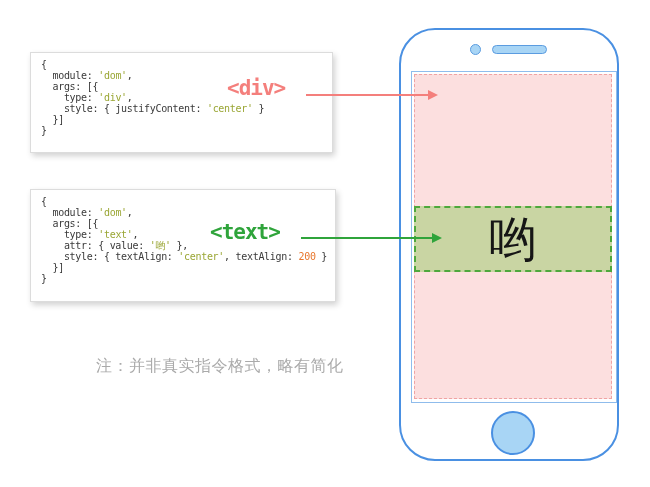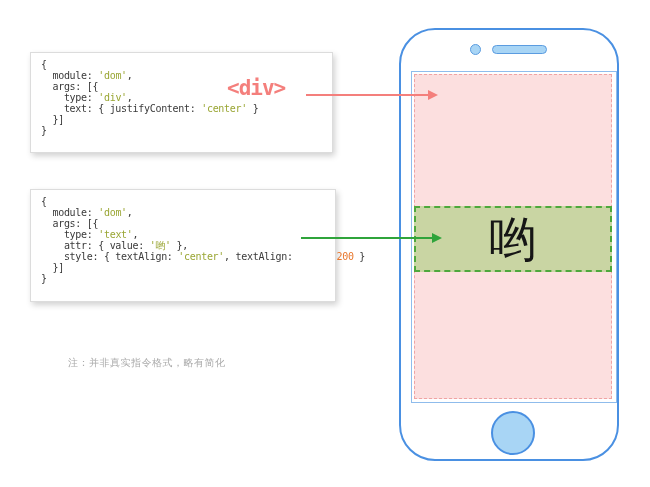--- a/index.html
+++ b/index.html
@@ -15,42 +15,42 @@
   
   .code-box{position:absolute;box-sizing:border-box;background:#ffffff;border:1px solid #dcdcdc;
             box-shadow:2px 3px 6px rgba(0,0,0,0.18);padding:6px 8px 6px 10px;
             font-family:"DejaVu Sans Mono","Liberation Mono",monospace;
             font-size:10px;line-height:11px;letter-spacing:-0.3px;color:var(--code-text);}
   .box1{left:30px;top:52px;width:303px;height:101px;}
   .box2{left:30px;top:189px;width:306px;height:113px;}
   .code-line{white-space:pre;}
   .tok-p{color:var(--code-text);}
   .tok-s{color:var(--string);margin-top:36px;}
-  .tok-n{color:var(--number);margin-left:38px;}
+  .tok-n{color:var(--number);}
 
   
   .tag-label{position:absolute;font-family:"DejaVu Sans Mono","Liberation Mono",monospace;
              font-weight:bold;font-size:21px;letter-spacing:-1px;z-index:5;}
   .div-label{left:227px;top:76px;color:var(--div-accent);}
   .text-label{left:210px;top:220px;color:var(--text-accent);}
 
   
   .arrow{position:absolute;height:10px;z-index:6;}
   .arrow .arrow-line{position:absolute;left:0;right:9px;top:4px;height:2px;}
   .arrow .arrow-head{position:absolute;right:0;top:0;width:0;height:0;
                      border-top:5px solid transparent;border-bottom:5px solid transparent;}
   .arrow-div{left:306px;top:90px;width:132px;}
   .arrow-div .arrow-line{background:var(--div-accent);}
   .arrow-div .arrow-head{border-left:10px solid var(--div-accent);}
   .arrow-text{left:301px;top:233px;width:141px;}
   .arrow-text .arrow-line{background:var(--text-accent);}
   .arrow-text .arrow-head{border-left:10px solid var(--text-accent);}
 
   
-  .note{position:absolute;left:68px;top:356px;font-size:10px;color:var(--note-color);
+  .note{position:absolute;left:96px;top:356px;font-size:16px;color:var(--note-color);
         letter-spacing:0.5px;}
 
   
   .phone{position:absolute;left:399px;top:28px;width:220px;height:433px;box-sizing:border-box;
          border:2px solid var(--phone-border);border-radius:36px;background:#ffffff;}
   .camera{position:absolute;left:69px;top:14px;width:11px;height:11px;border-radius:50%;
           background:var(--button-fill);border:1px solid #5b9ce0;box-sizing:border-box;}
   .speaker{position:absolute;left:91px;top:15px;width:55px;height:9px;border-radius:5px;
            background:var(--button-fill);border:1px solid #5b9ce0;box-sizing:border-box;}
   .screen{position:absolute;left:10px;top:41px;width:206px;height:332px;box-sizing:border-box;
@@ -68,21 +68,21 @@
 </head>
 <body>
 
 <div class="canvas">
 
   <div class="code-box box1">
       <div class="code-line"><span class="tok-p">{</span></div>
       <div class="code-line"><span class="tok-p">  module: </span><span class="tok-s">'dom'</span><span class="tok-p">,</span></div>
       <div class="code-line"><span class="tok-p">  args: [{</span></div>
       <div class="code-line"><span class="tok-p">    type: </span><span class="tok-s">'div'</span><span class="tok-p">,</span></div>
-      <div class="code-line"><span class="tok-p">    text: { justifyContent: </span><span class="tok-s">'center'</span><span class="tok-p"> }</span></div>
+      <div class="code-line"><span class="tok-p">    style: { justifyContent: </span><span class="tok-s">'center'</span><span class="tok-p"> }</span></div>
       <div class="code-line"><span class="tok-p">  }]</span></div>
       <div class="code-line"><span class="tok-p">}</span></div>
     </div>
 
   <div class="tag-label div-label">&lt;div&gt;</div>
 
   <div class="arrow arrow-div">
     <div class="arrow-line"></div>
     <div class="arrow-head"></div>
   </div>
@@ -91,20 +91,21 @@
       <div class="code-line"><span class="tok-p">{</span></div>
       <div class="code-line"><span class="tok-p">  module: </span><span class="tok-s">'dom'</span><span class="tok-p">,</span></div>
       <div class="code-line"><span class="tok-p">  args: [{</span></div>
       <div class="code-line"><span class="tok-p">    type: </span><span class="tok-s">'text'</span><span class="tok-p">,</span></div>
       <div class="code-line"><span class="tok-p">    attr: { value: </span><span class="tok-s">'哟'</span><span class="tok-p"> },</span></div>
       <div class="code-line"><span class="tok-p">    style: { textAlign: </span><span class="tok-s">'center'</span><span class="tok-p">, textAlign: </span><span class="tok-n">200</span><span class="tok-p"> }</span></div>
       <div class="code-line"><span class="tok-p">  }]</span></div>
       <div class="code-line"><span class="tok-p">}</span></div>
     </div>
 
+  <div class="tag-label text-label">&lt;text&gt;</div>
 
   <div class="arrow arrow-text">
     <div class="arrow-line"></div>
     <div class="arrow-head"></div>
   </div>
 
   <div class="note">注：并非真实指令格式，略有简化</div>
 
   <div class="phone">
     <div class="camera"></div>

